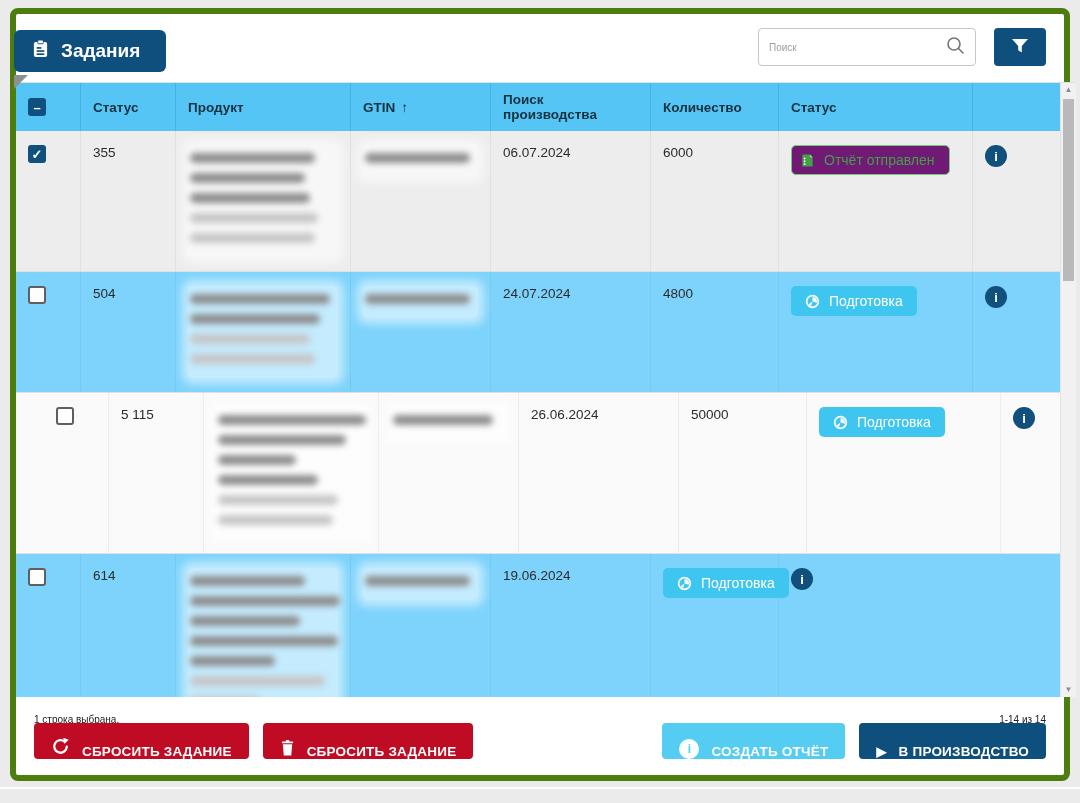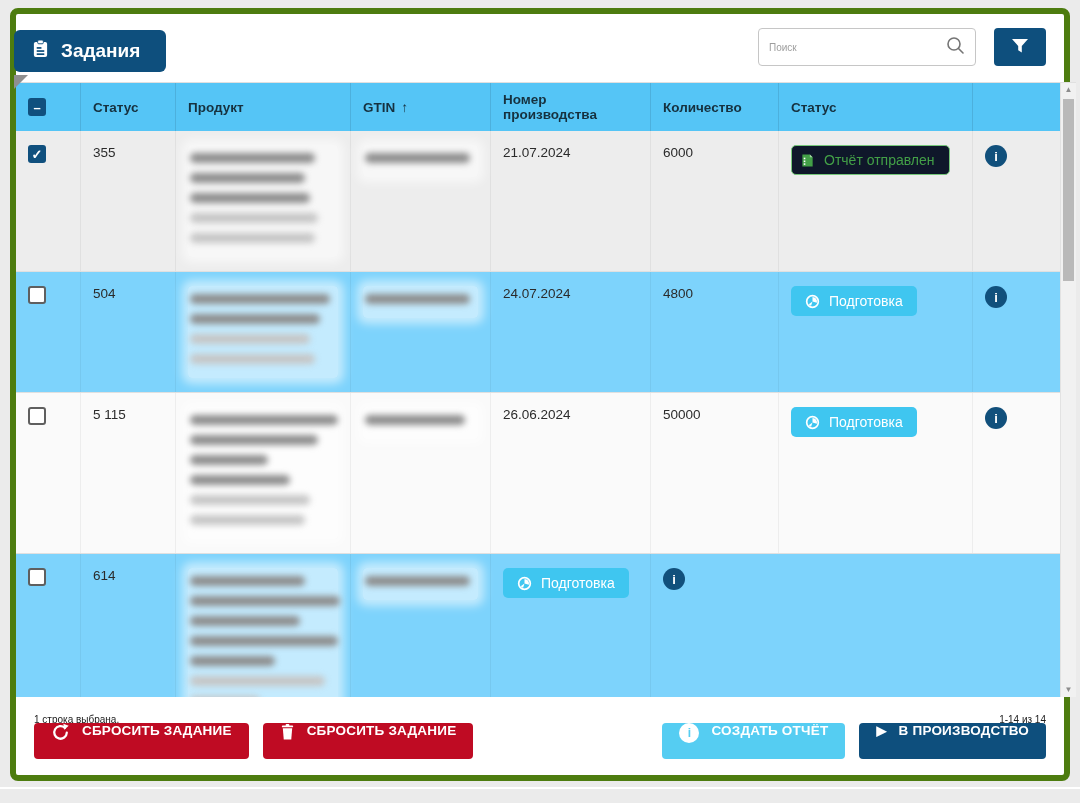--- a/index.html
+++ b/index.html
@@ -32,40 +32,40 @@
   .grid { width:1044px; }
   .tr { display:grid; grid-template-columns:65px 95px 175px 140px 160px 128px 194px 1fr; }
   .thead { background:#55c5f6; height:48px; }
   .th { display:flex; align-items:center; padding:0 12px; font-size:13.5px;
         font-weight:bold; color:#16313f; border-right:1px solid rgba(0,0,0,0.10); }
   .th:last-child { border-right:none; }
   .td { padding:14px 12px; font-size:13.5px; color:#2b2b2b;
         border-right:1px solid rgba(0,0,0,0.05); }
   .td:last-child { border-right:none; }
   .tr.row { border-bottom:1px solid #e0e0e0; background:#7dd3fc; }
-  .tr.row.alt { background:#fafafa; }
+  .tr.row.alt { background:#fafafa;padding-left:28px; }
   .tr.row.selected { background:#ededed; }
 
   .cb { width:18px; height:18px; border-radius:3px; display:inline-flex;
         align-items:center; justify-content:center; cursor:pointer;
         font-size:13px; font-weight:bold; line-height:1; }
   .cb.unchecked { border:2px solid #5f5f5f; background:#fff; }
   .cb.checked, .cb.indet { background:#10507e; color:#fff; }
 
   .sort-arrow { margin-left:6px; font-weight:bold; }
 
   .redact-box { background:rgba(255,255,255,0.55); border-radius:4px; padding:4px 2px;
                 box-shadow:0 0 10px 6px rgba(255,255,255,0.55); }
   .bar { height:10px; border-radius:5px; filter:blur(3px); margin:4px 0 10px 0; }
   .bar.dark  { background:#8d8d8d; }
   .bar.light { background:#c6c6c6; }
 
   .badge { display:inline-flex; align-items:center; gap:9px; height:30px;
            padding:0 14px; border-radius:5px; font-size:14px; white-space:nowrap; }
-  .badge--report_sent { background:#0f172a; border:1px solid #76c77a; color:#43a047;padding-left:8px; }
+  .badge--report_sent { background:#701a75; border:1px solid #76c77a; color:#43a047;padding-left:8px; }
   .badge--preparing   { background:#3fc6f0; color:#fff; }
   .badge-icon { display:inline-flex; align-items:center; }
 
   .info-btn { width:22px; height:22px; border-radius:50%; background:#11507c;
               color:#fff; font-weight:bold; font-size:13px; display:inline-flex;
               align-items:center; justify-content:center; cursor:pointer; }
 
   
   .vscroll { width:16px; background:#f1f1f1; border-left:1px solid #e2e2e2; position:relative; }
   .varrow { position:absolute; left:0; width:15px; height:14px; text-align:center;
@@ -74,21 +74,21 @@
   .vthumb { position:absolute; left:2px; top:16px; width:11px; height:182px;
             background:#b9b9b9; cursor:pointer; }
 
   
   .summary { position:absolute; left:18px; right:18px; top:700px; display:flex;
              justify-content:space-between; font-size:10px; color:#222; }
   .actions { position:absolute; left:18px; right:18px; bottom:16px; display:flex;
              justify-content:space-between; }
   .group { display:flex; gap:14px; }
   .btn { height:36px; border:none; border-radius:4px; display:inline-flex;
-         align-items:flex-start; gap:12px; padding:0 17px; font-weight:bold;
+         align-items:flex-end; gap:12px; padding:0 17px; font-weight:bold;
          font-size:13.5px; color:#fff; cursor:pointer; letter-spacing:.2px;
          font-family:"Liberation Sans", sans-serif; }
   .btn--red  { background:#bf0b23; }
   .btn--cyan { background:#55cdf2; }
   .btn--navy { background:#0e4f7d; }
   .report-i { width:20px; height:20px; border-radius:50%; background:#fff;
               color:#55cdf2; font-weight:bold; font-size:12px; display:inline-flex;
               align-items:center; justify-content:center; }
   .play { font-size:13px; }
 
@@ -145,21 +145,21 @@
             <span>Статус</span>
           </div>
         <div class="th">
             <span>Продукт</span>
           </div>
         <div class="th">
             <span>GTIN</span>
             <span class="sort-arrow">↑</span>
           </div>
         <div class="th">
-            <span>Номер производства</span>
+            <span>Поиск производства</span>
           </div>
         <div class="th">
             <span>Количество</span>
           </div>
         <div class="th">
             <span>Статус</span>
           </div>
         <div class="th"></div>
       </div>
       <div id="rows">
@@ -173,21 +173,21 @@
                 <div class="bar dark" style="width: 120px;"></div>
                 <div class="bar light" style="width: 128px;"></div>
                 <div class="bar light" style="width: 125px;"></div>
               </div>
             </div>
     <div class="td">
               <div class="redact-box">
                 <div class="bar dark gtin-bar" style="width: 105px;"></div>
               </div>
             </div>
-    <div class="td">21.07.2024</div>
+    <div class="td">06.07.2024</div>
     <div class="td">6000</div>
     <div class="td"><span class="badge badge--report_sent">
                 <span class="badge-icon">
                   <svg viewBox="0 0 16 16" width="15" height="15">
                     <path d="M2.5 1.5h8l3 3v10h-11z" fill="#43a047"></path>
                     <path d="M10.5 1.5l3 3h-3z" fill="#a5d6a7"></path>
                     <rect x="4" y="5" width="1.7" height="1.7" fill="#fff"></rect>
                     <rect x="4" y="8" width="1.7" height="1.7" fill="#fff"></rect>
                     <rect x="4" y="11" width="1.7" height="1.7" fill="#fff"></rect>
                   </svg>
@@ -270,20 +270,21 @@
                 <div class="bar dark" style="width: 85px;"></div>
                 <div class="bar light" style="width: 135px;"></div>
                 <div class="bar light" style="width: 70px;"></div>
               </div>
             </div>
     <div class="td">
               <div class="redact-box">
                 <div class="bar dark gtin-bar" style="width: 105px;"></div>
               </div>
             </div>
+    <div class="td">19.06.2024</div>
     <div class="td"><span class="badge badge--preparing">
                 <span class="badge-icon">
                   <svg viewBox="0 0 16 16" width="15" height="15">
                     <circle cx="8" cy="8" r="6.2" fill="none" stroke="#fff" stroke-width="1.8"></circle>
                     <path d="M8 8 L8 3.2 A4.8 4.8 0 0 1 12.6 9.4 Z" fill="#fff"></path>
                     <path d="M8 8 L4 11 A4.8 4.8 0 0 0 6.5 12.6 Z" fill="#fff"></path>
                   </svg>
                 </span>
                 <span class="badge-label">Подготовка</span>
               </span></div>

